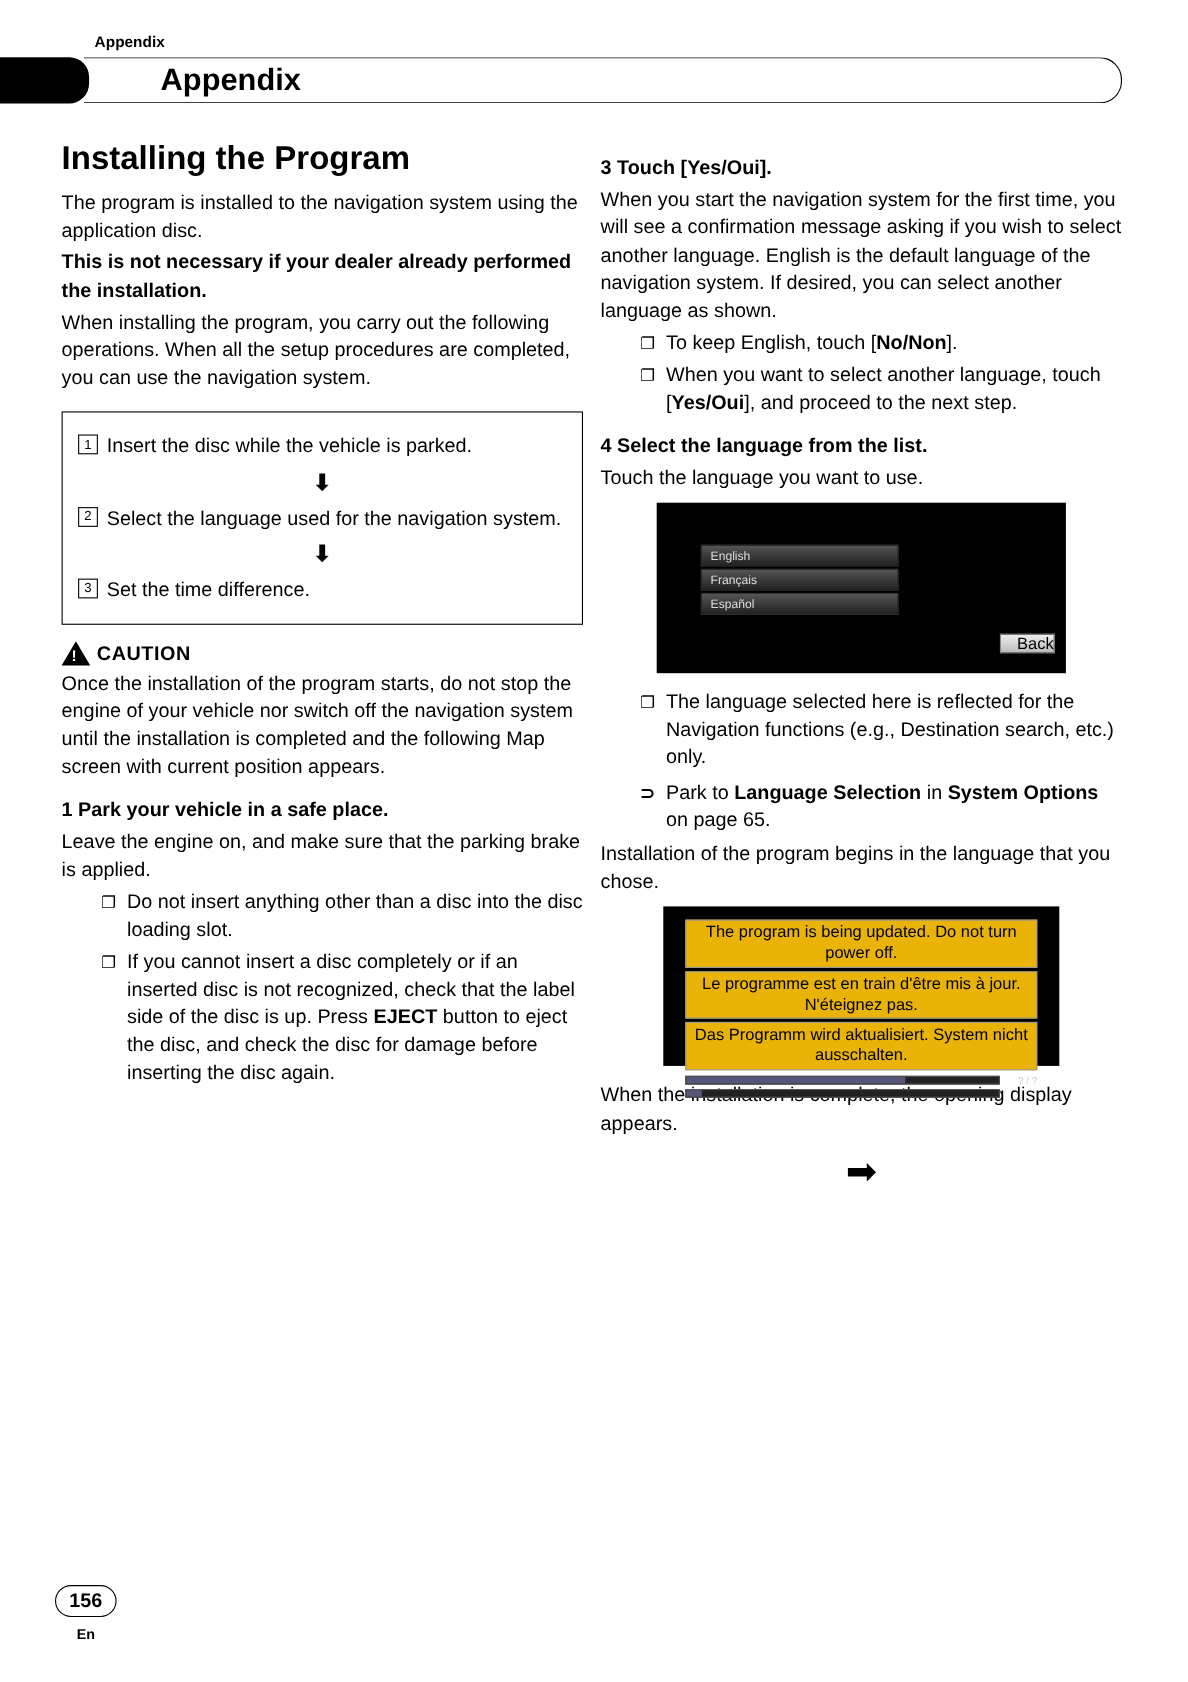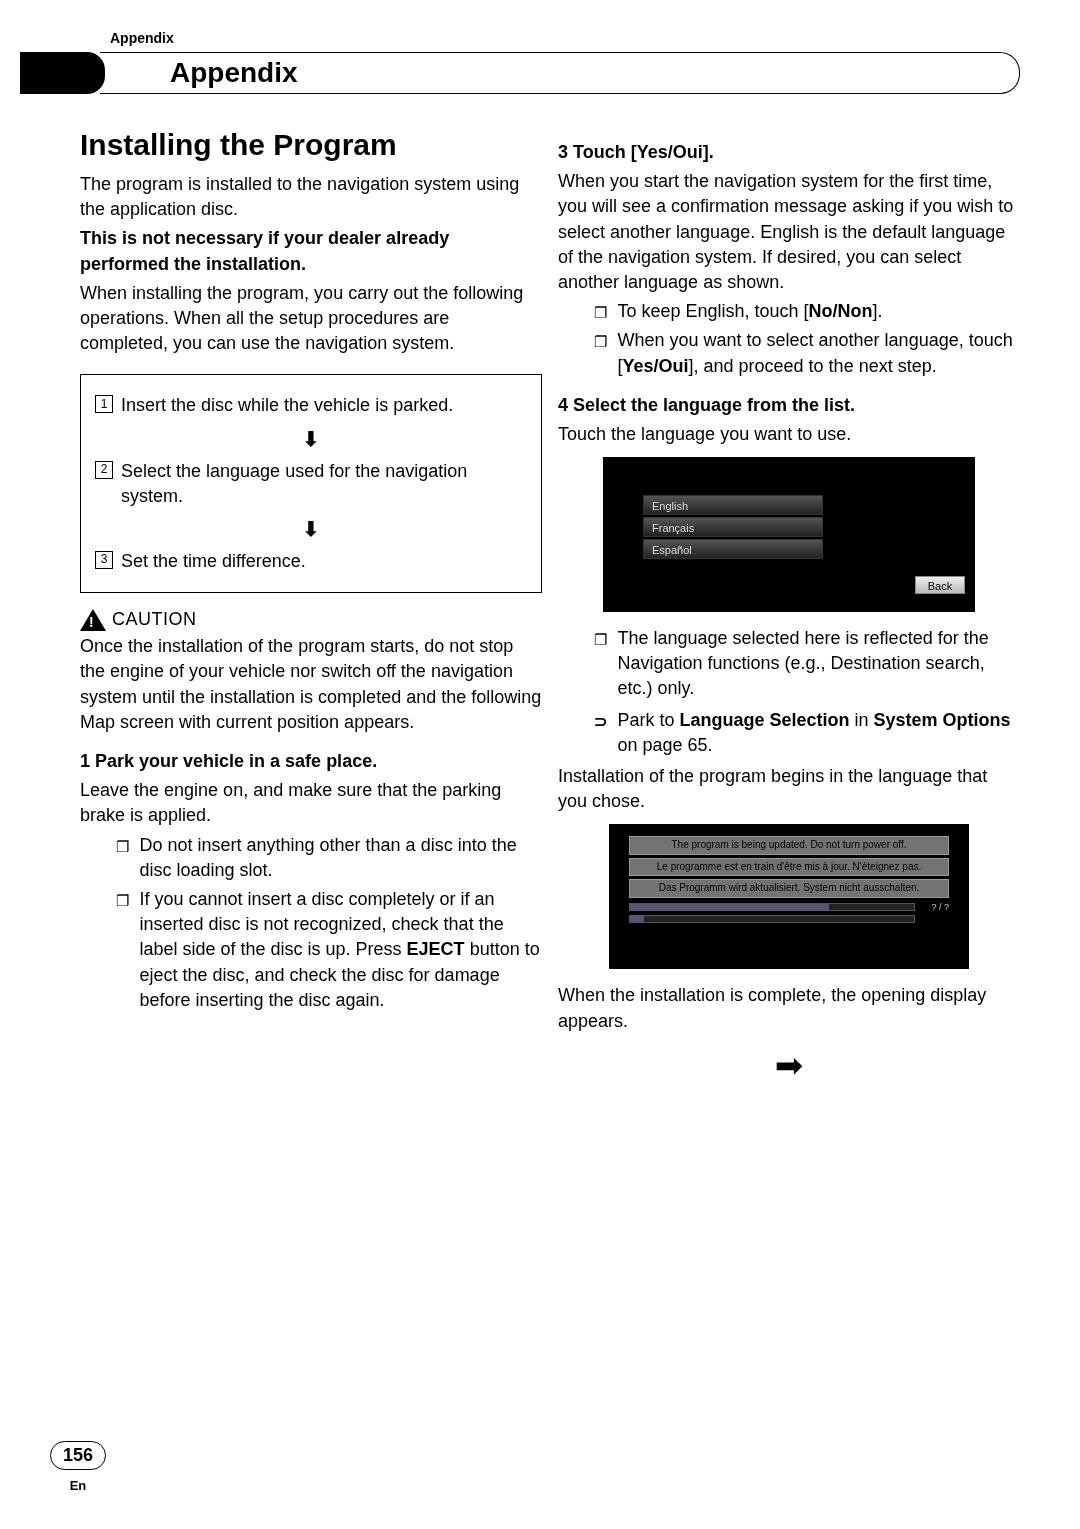--- a/index.html
+++ b/index.html
@@ -1,47 +1,47 @@
 <!DOCTYPE html>
 <html><head>
 <meta charset="utf-8">
 <style>
   * { box-sizing: border-box; margin: 0; padding: 0; }
   html, body { width: 1080px; height: 1529px; background: #fff; font-family: Arial, Helvetica, sans-serif; color: #000; }
-  .page { width: 1080px; height: 1529px; background: #fff; position: relative; padding: 30px 60px 40px 80px; }
+  .page { width: 1080px; height: 1529px; background: #fff; position: relative; padding: 30px 60px 40px 56px; }
   .top-label { font-size: 14px; font-weight: bold; margin-left: 30px; margin-bottom: 6px; }
   .chapter-band { position: relative; height: 42px; margin-bottom: 30px; }
   .chapter-band .tab { position: absolute; left: -60px; top: 0; width: 85px; height: 42px; background: #000; border-top-right-radius: 18px; border-bottom-right-radius: 18px; }
   .chapter-band .line { position: absolute; left: 20px; right: 0; top: 0; height: 42px; border: 1.5px solid #000; border-left: none; border-top-right-radius: 20px; border-bottom-right-radius: 20px; display: flex; align-items: center; padding-left: 70px; }
   .chapter-band .line span { font-size: 28px; font-weight: 900; }
   .columns { display: flex; gap: 16px; }
   .col { flex: 1; font-size: 18px; line-height: 1.4; }
   h1.section { font-size: 30px; font-weight: 900; margin-bottom: 6px; }
   p { margin-bottom: 4px; }
   .bold { font-weight: bold; }
   .flow-box { border: 1.5px solid #000; padding: 12px 14px; margin-top: 18px; margin-bottom: 14px; }
   .flow-item { display: flex; align-items: flex-start; gap: 8px; margin: 6px 0; }
   .sq { border: 1.2px solid #000; width: 18px; height: 18px; font-size: 12px; display: inline-flex; align-items: center; justify-content: center; flex-shrink: 0; margin-top: 2px; }
   .flow-arrow { text-align: center; font-size: 20px; font-weight: bold; margin: 6px 0; }
   .caution-row { display: flex; align-items: center; gap: 6px; margin-top: 12px; margin-bottom: 2px; }
   .caution-icon { width: 0; height: 0; border-left: 13px solid transparent; border-right: 13px solid transparent; border-bottom: 22px solid #000; position: relative; }
   .caution-icon::after { content: "!"; color: #fff; position: absolute; left: -4px; top: 4px; font-weight: bold; font-size: 14px; }
-  .caution-label { font-weight: 400; font-size: 18px; letter-spacing: 0.5px; }
+  .caution-label { font-weight: 700; font-size: 18px; letter-spacing: 0.5px; }
   .step-head { font-weight: bold; margin-top: 14px; }
   .bullet-list { margin: 4px 0 6px 36px; }
   .bullet-list .bi { display: flex; align-items: flex-start; gap: 10px; margin: 4px 0; }
   .bi .mark { flex-shrink: 0; margin-top: 3px; font-size: 15px; }
   .pointer-list { margin: 4px 0 6px 36px; }
   .pointer-list .pi { display: flex; align-items: flex-start; gap: 10px; margin: 4px 0; }
   .pi .mark { flex-shrink: 0; margin-top: 3px; font-size: 16px; font-weight: bold; }
   .lang-screen { width: 372px; height: 155px; background: #000; margin: 10px auto 14px auto; position: relative; }
   .lang-screen .item { position: absolute; left: 40px; width: 180px; height: 20px; background: linear-gradient(#555,#222); color: #ddd; font-size: 11px; padding: 3px 8px; border: 1px solid #333; }
-  .lang-screen .back { position: absolute; right: 10px; bottom: 18px; width: 50px; height: 18px; background: linear-gradient(#eee,#bbb); color: #000; font-size: 11px; text-align: center; line-height: 18px; border: 1px solid #888; }
+  .lang-screen .back { position: absolute; right: 10px; bottom: 18px; width: 50px; height: 18px; background: linear-gradient(#eee,#bbb); color: #000; font-size: 15px; text-align: right; line-height: 18px; border: 1px solid #888; }
   .install-screen { width: 360px; height: 145px; background: #000; margin: 10px auto 14px auto; position: relative; padding: 12px 20px; }
-  .install-screen .msgbox { background: #737373; border: 1px solid #999; padding: 2px 4px; font-size: 10px; text-align: center; margin-bottom: 3px; line-height: 1.25; }
+  .install-screen .msgbox { background: #eab308; border: 1px solid #999; padding: 2px 4px; font-size: 15px; text-align: center; margin-bottom: 3px; line-height: 1.25; }
   .install-screen .bar-row { display: flex; align-items: center; gap: 6px; margin-top: 2px; }
   .install-screen .bar { flex: 1; height: 8px; background: #222; border: 1px solid #555; position: relative; }
   .install-screen .bar .fill { position: absolute; left: 0; top: 0; bottom: 0; width: 45%; background: #557; }
   .install-screen .bar-row .pct { color: #ccc; font-size: 9px; width: 28px; text-align: right; }
   .big-arrow { text-align: center; font-size: 34px; margin-top: 8px; }
   .page-num { position: absolute; left: 50px; bottom: 36px; display: flex; align-items: center; gap: 8px; flex-direction: column; }
   .pn-oval { border: 1.5px solid #000; border-radius: 16px; padding: 3px 12px; font-weight: bold; font-size: 18px; }
   .pn-lang { font-size: 13px; font-weight: bold; }
 </style>
 </head>

